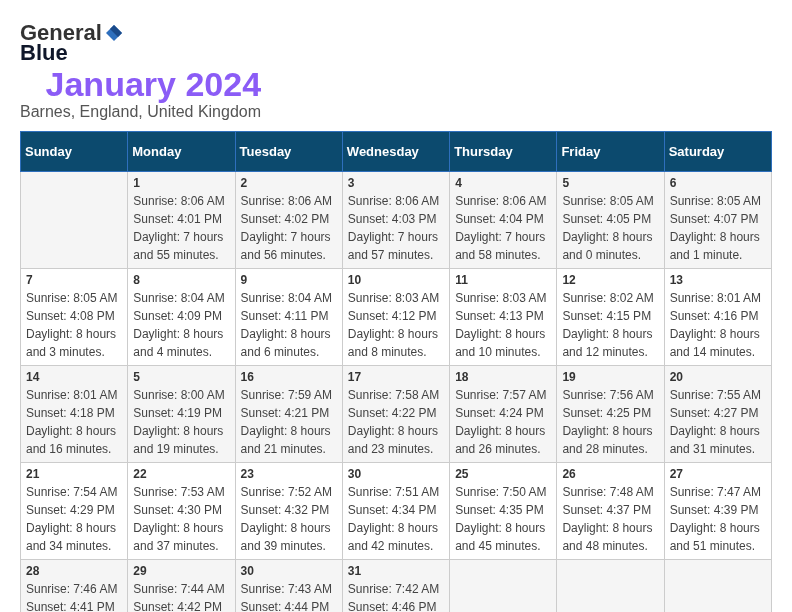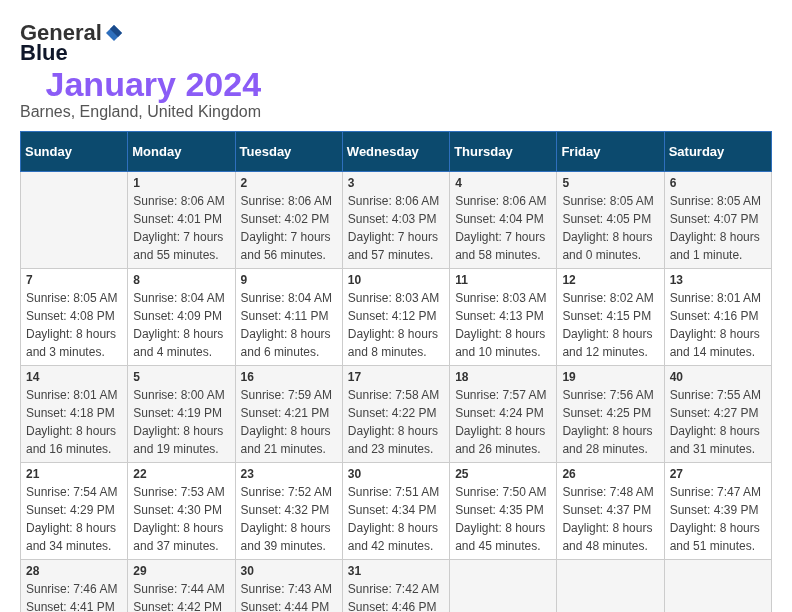--- a/index.html
+++ b/index.html
@@ -208,21 +208,21 @@
         </td>
         <td>
           <span class="day-num">18</span>
           <div class="day-info">Sunrise: 7:57 AM<br>Sunset: 4:24 PM<br>Daylight: 8 hours and 26 minutes.</div>
         </td>
         <td>
           <span class="day-num">19</span>
           <div class="day-info">Sunrise: 7:56 AM<br>Sunset: 4:25 PM<br>Daylight: 8 hours and 28 minutes.</div>
         </td>
         <td>
-          <span class="day-num">40</span>
+          <span class="day-num">20</span>
           <div class="day-info">Sunrise: 7:55 AM<br>Sunset: 4:27 PM<br>Daylight: 8 hours and 31 minutes.</div>
         </td>
       </tr>
       <tr>
         <td>
           <span class="day-num">21</span>
           <div class="day-info">Sunrise: 7:54 AM<br>Sunset: 4:29 PM<br>Daylight: 8 hours and 34 minutes.</div>
         </td>
         <td>
           <span class="day-num">22</span>

